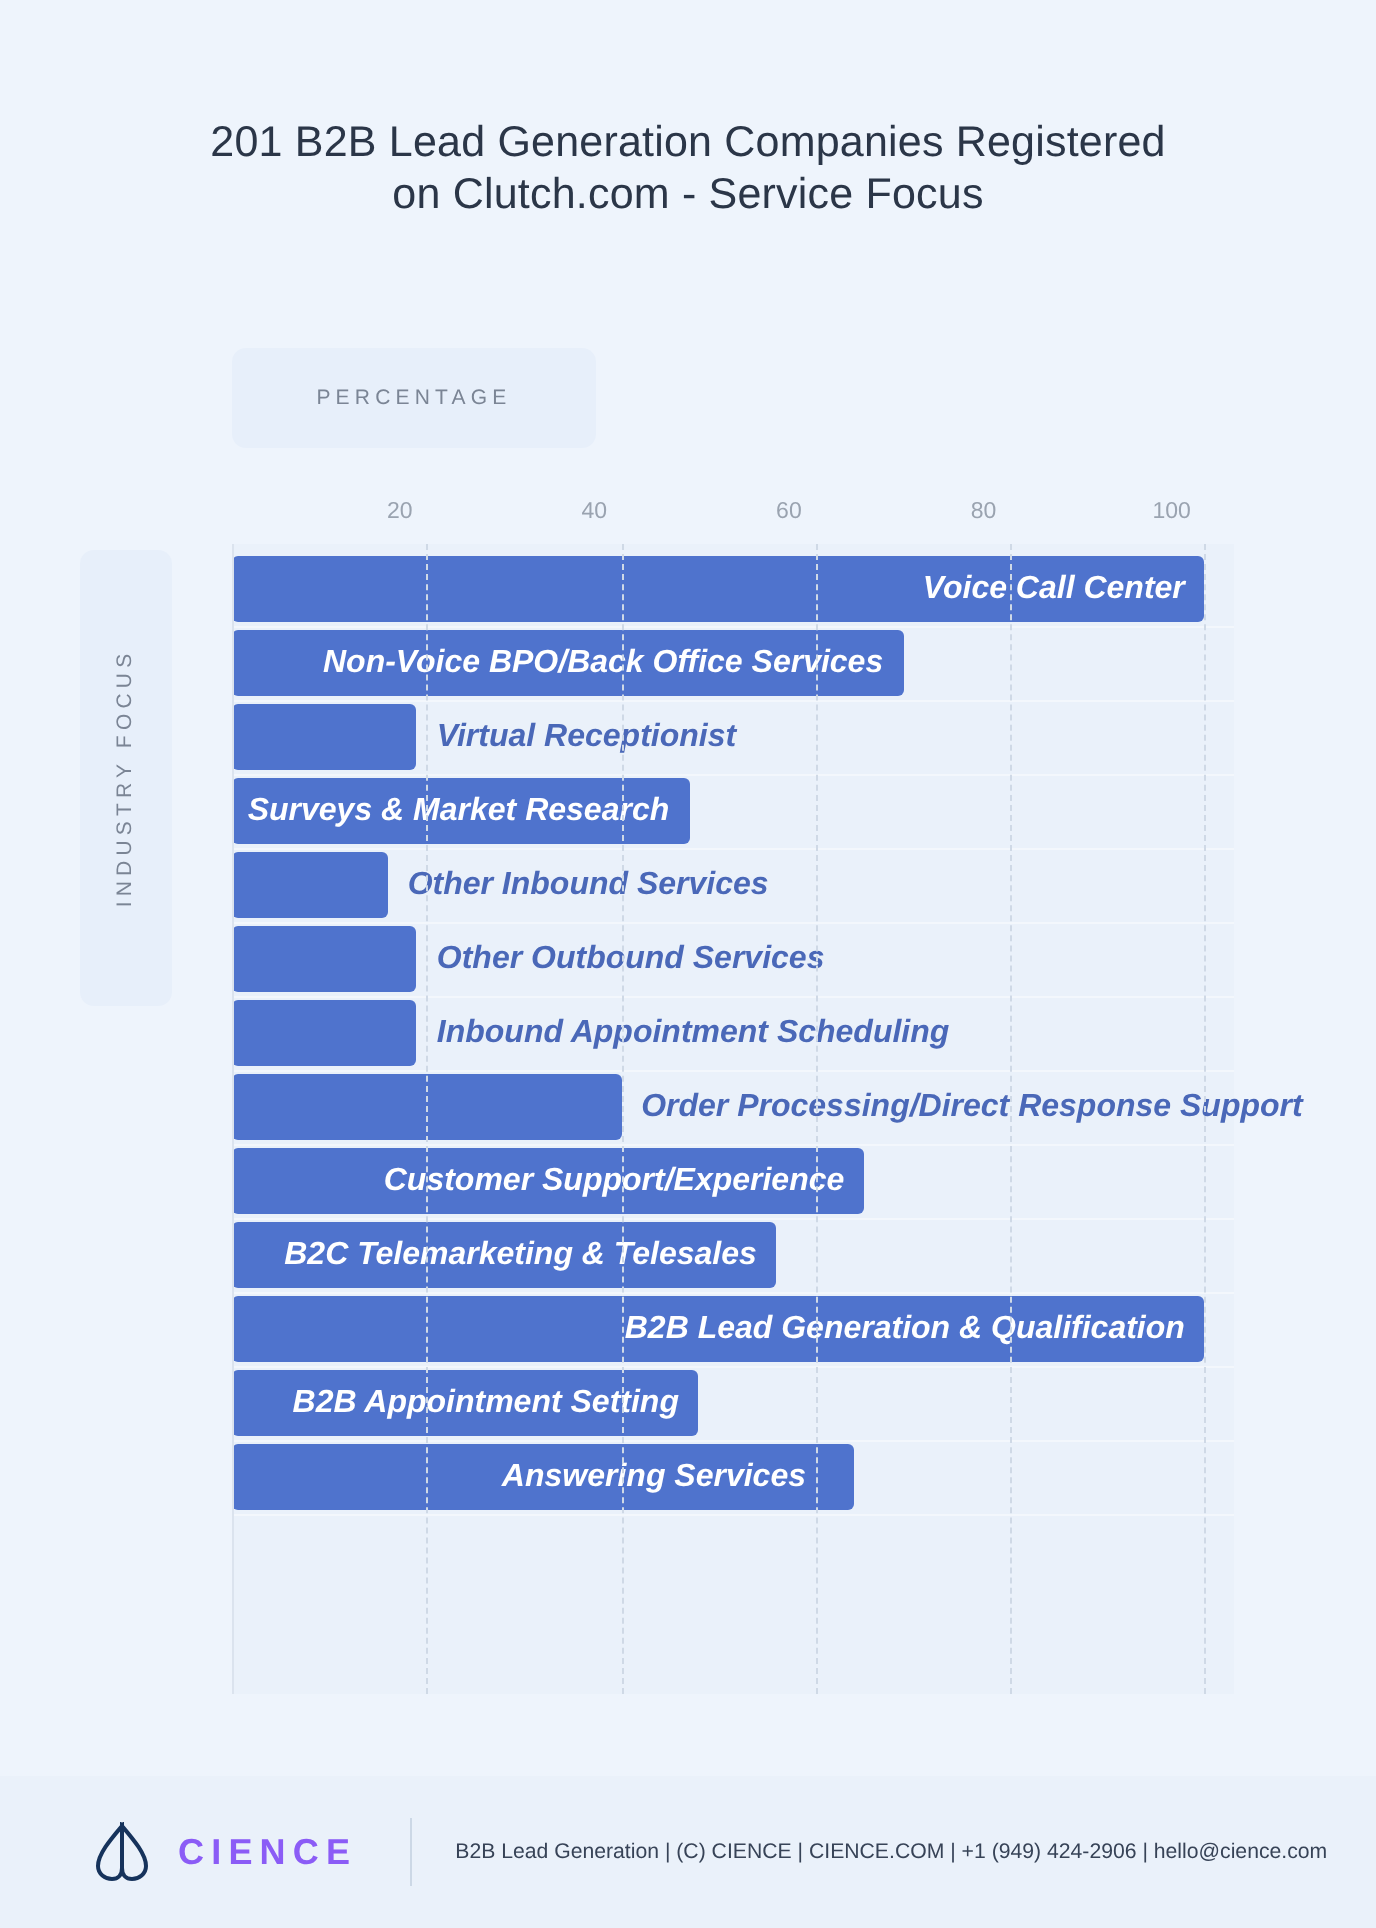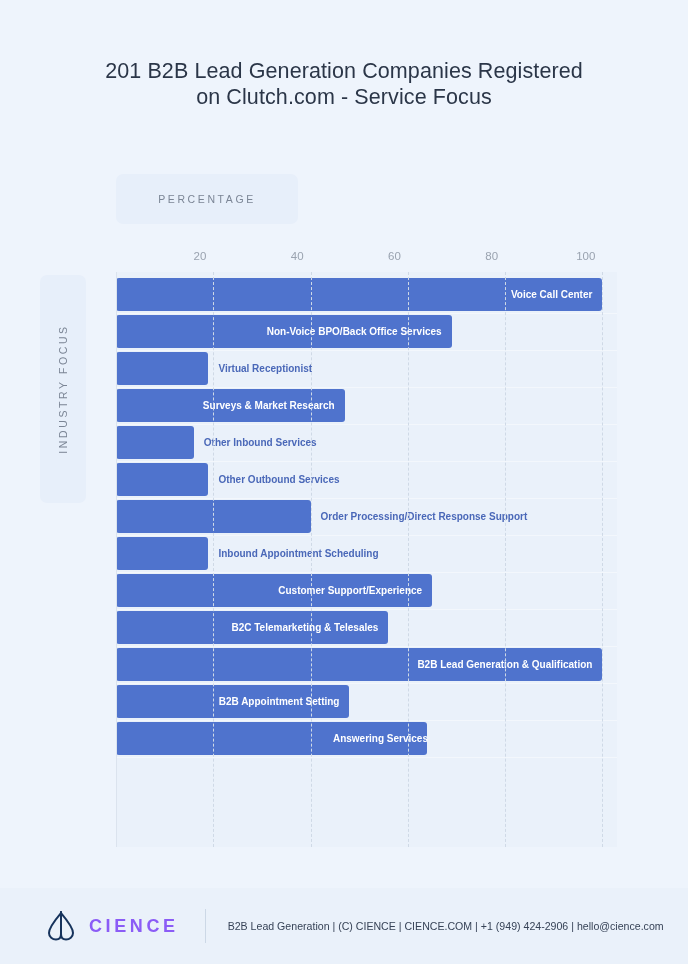--- a/index.html
+++ b/index.html
@@ -139,23 +139,24 @@
     height: 33px;
     background: #4f73cd;
     border-radius: 3px;
     box-sizing: border-box;
   }
   .bar-label {
     position: absolute;
     top: 2px;
     height: 21px;
     line-height: 33px;
-    font-size: 10px;
+    font-size: 16px;
     font-weight: bold;
     white-space: nowrap;
+    font-style: italic;
   }
   .bar-label.inside {
     color: #ffffff;
     transform: translateX(-100%);
     padding-right: 10px;
   }
   .bar-label.outside {
     color: #4a68b8;
     padding-left: 10px;
   }
@@ -253,30 +254,30 @@
           <div class="bar" style="width: 77.8252px;"></div>
           <div class="bar-label outside" style="left: 77.8252px;">Other Inbound Services</div>
         </div>
         <div class="row">
           <div class="row-bg"></div>
           <div class="bar" style="width: 92.4175px;"></div>
           <div class="bar-label outside" style="left: 92.4175px;">Other Outbound Services</div>
         </div>
         <div class="row">
           <div class="row-bg"></div>
+          <div class="bar" style="width: 92.4175px;"></div>
+          <div class="bar-label outside" style="left: 92.4175px;">Inbound Appointment Scheduling</div>
+        </div>
+        <div class="row">
+          <div class="row-bg"></div>
           <div class="bar" style="width: 194.563px;"></div>
           <div class="bar-label outside" style="left: 194.563px;">Order Processing/Direct Response Support</div>
         </div>
         <div class="row">
           <div class="row-bg"></div>
-          <div class="bar" style="width: 92.4175px;"></div>
-          <div class="bar-label outside" style="left: 92.4175px;">Inbound Appointment Scheduling</div>
-        </div>
-        <div class="row">
-          <div class="row-bg"></div>
           <div class="bar" style="width: 316.165px;"></div>
           <div class="bar-label inside" style="left: 316.165px; text-align: right;">Customer Support/Experience</div>
         </div>
         <div class="row">
           <div class="row-bg"></div>
           <div class="bar" style="width: 272.388px;"></div>
           <div class="bar-label inside" style="left: 272.388px;">B2C Telemarketing &amp; Telesales</div>
         </div>
         <div class="row">
           <div class="row-bg"></div>
@@ -284,21 +285,21 @@
           <div class="bar-label inside" style="left: 486.408px;">B2B Lead Generation &amp; Qualification</div>
         </div>
         <div class="row">
           <div class="row-bg"></div>
           <div class="bar" style="width: 233.476px;"></div>
           <div class="bar-label inside" style="left: 233.476px;">B2B Appointment Setting</div>
         </div>
         <div class="row">
           <div class="row-bg"></div>
           <div class="bar" style="width: 311.301px;"></div>
-          <div class="bar-label inside" style="left: 322px;">Answering Services</div>
+          <div class="bar-label inside" style="left: 297px;">Answering Services</div>
         </div>
       </div>
   <div class="gridline zero" style="left: 0px;"></div>
       <div class="gridline" style="left: 97.2816px;"></div>
       <div class="gridline" style="left: 194.563px;"></div>
       <div class="gridline" style="left: 291.845px;"></div>
       <div class="gridline" style="left: 389.126px;"></div>
       <div class="gridline" style="left: 486.408px;"></div>
     </div>
 </div>

